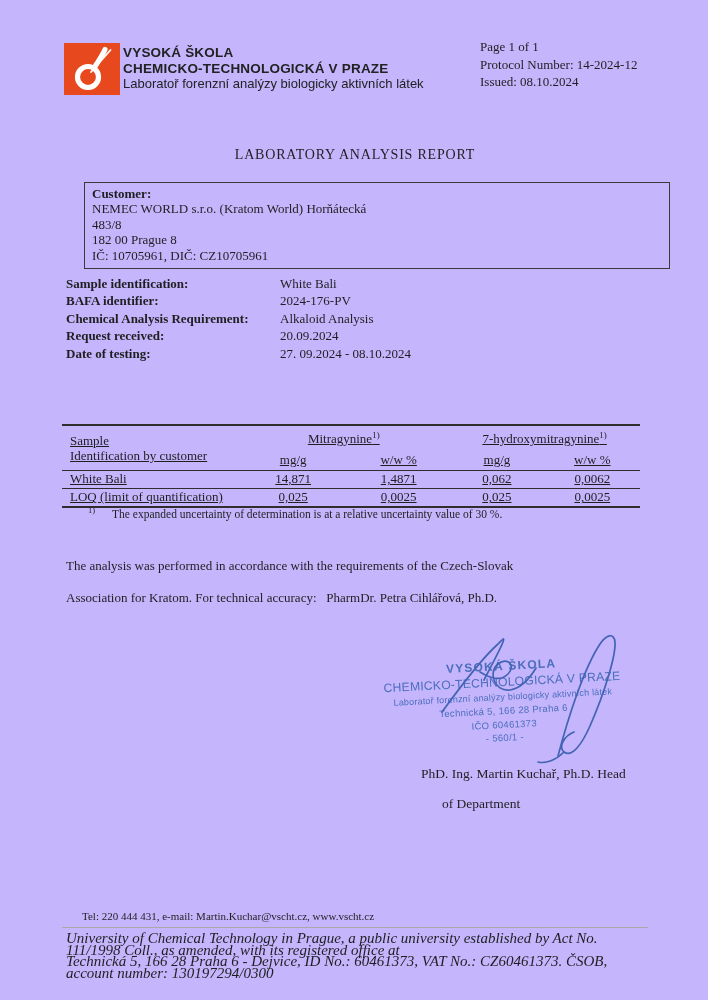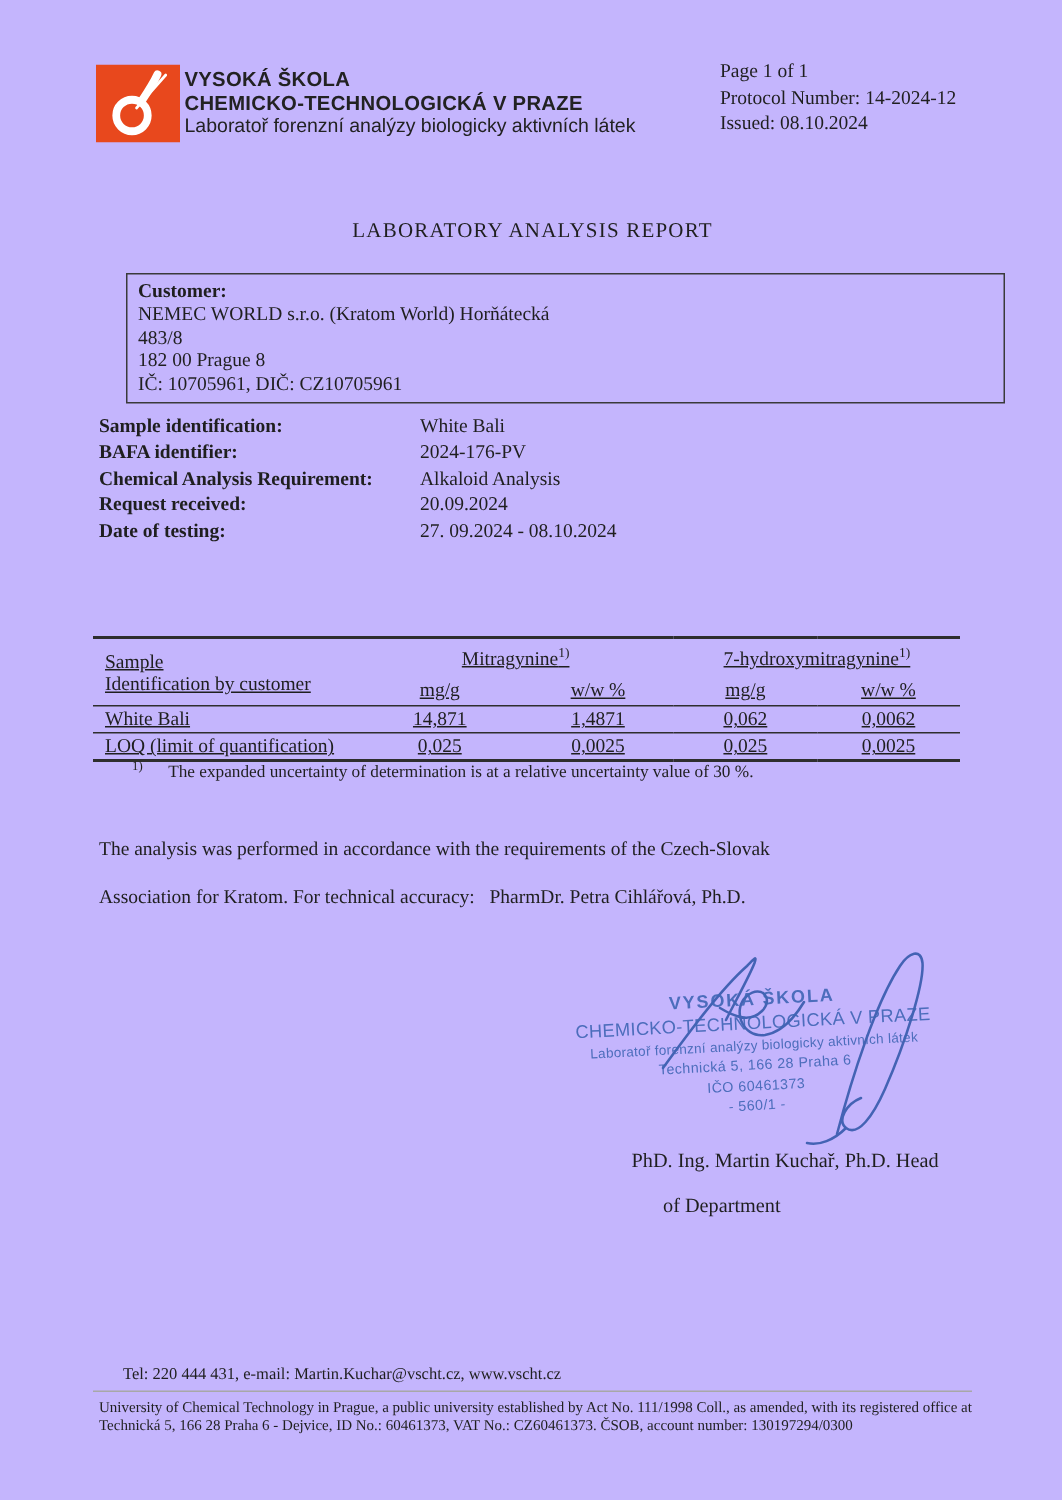--- a/index.html
+++ b/index.html
@@ -66,21 +66,21 @@
   .st-3 { font-size:9px; line-height:13px; letter-spacing:0.2px; }
   .st-4, .st-5, .st-6 { font-size:9.5px; line-height:13.5px; letter-spacing:0.3px; }
   .sig-svg { position:absolute; left:418px; top:616px; width:220px; height:152px; }
 
   .signame-1 { position:absolute; left:421px; top:766px; font-size:13.5px; }
   .signame-2 { position:absolute; left:442px; top:784px; font-size:13.5px;margin-top:12px; }
 
   
   .tel { position:absolute; left:66px; top:910px; font-size:11px;margin-left:16px; }
   .sep { position:absolute; left:62px; top:927px; width:586px; border-top:1px solid #a8a8a8; height:0; }
-  .uni { position:absolute; left:66px; top:933px; width:582px; font-size:10px; line-height:11.6px; }
+  .uni { position:absolute; left:66px; top:933px; width:582px; font-size:15px; line-height:11.6px;font-style:italic; }
 </style>
 </head>
 <body>
 
 <div class="page">
 
   <div class="logo">
     <svg width="56" height="52" viewBox="0 0 56 52" xmlns="http://www.w3.org/2000/svg">
       <rect x="0" y="0" width="56" height="52" fill="#e8481d"></rect>
       <circle cx="24" cy="34" r="10.5" fill="none" stroke="#ffffff" stroke-width="5.2"></circle>

